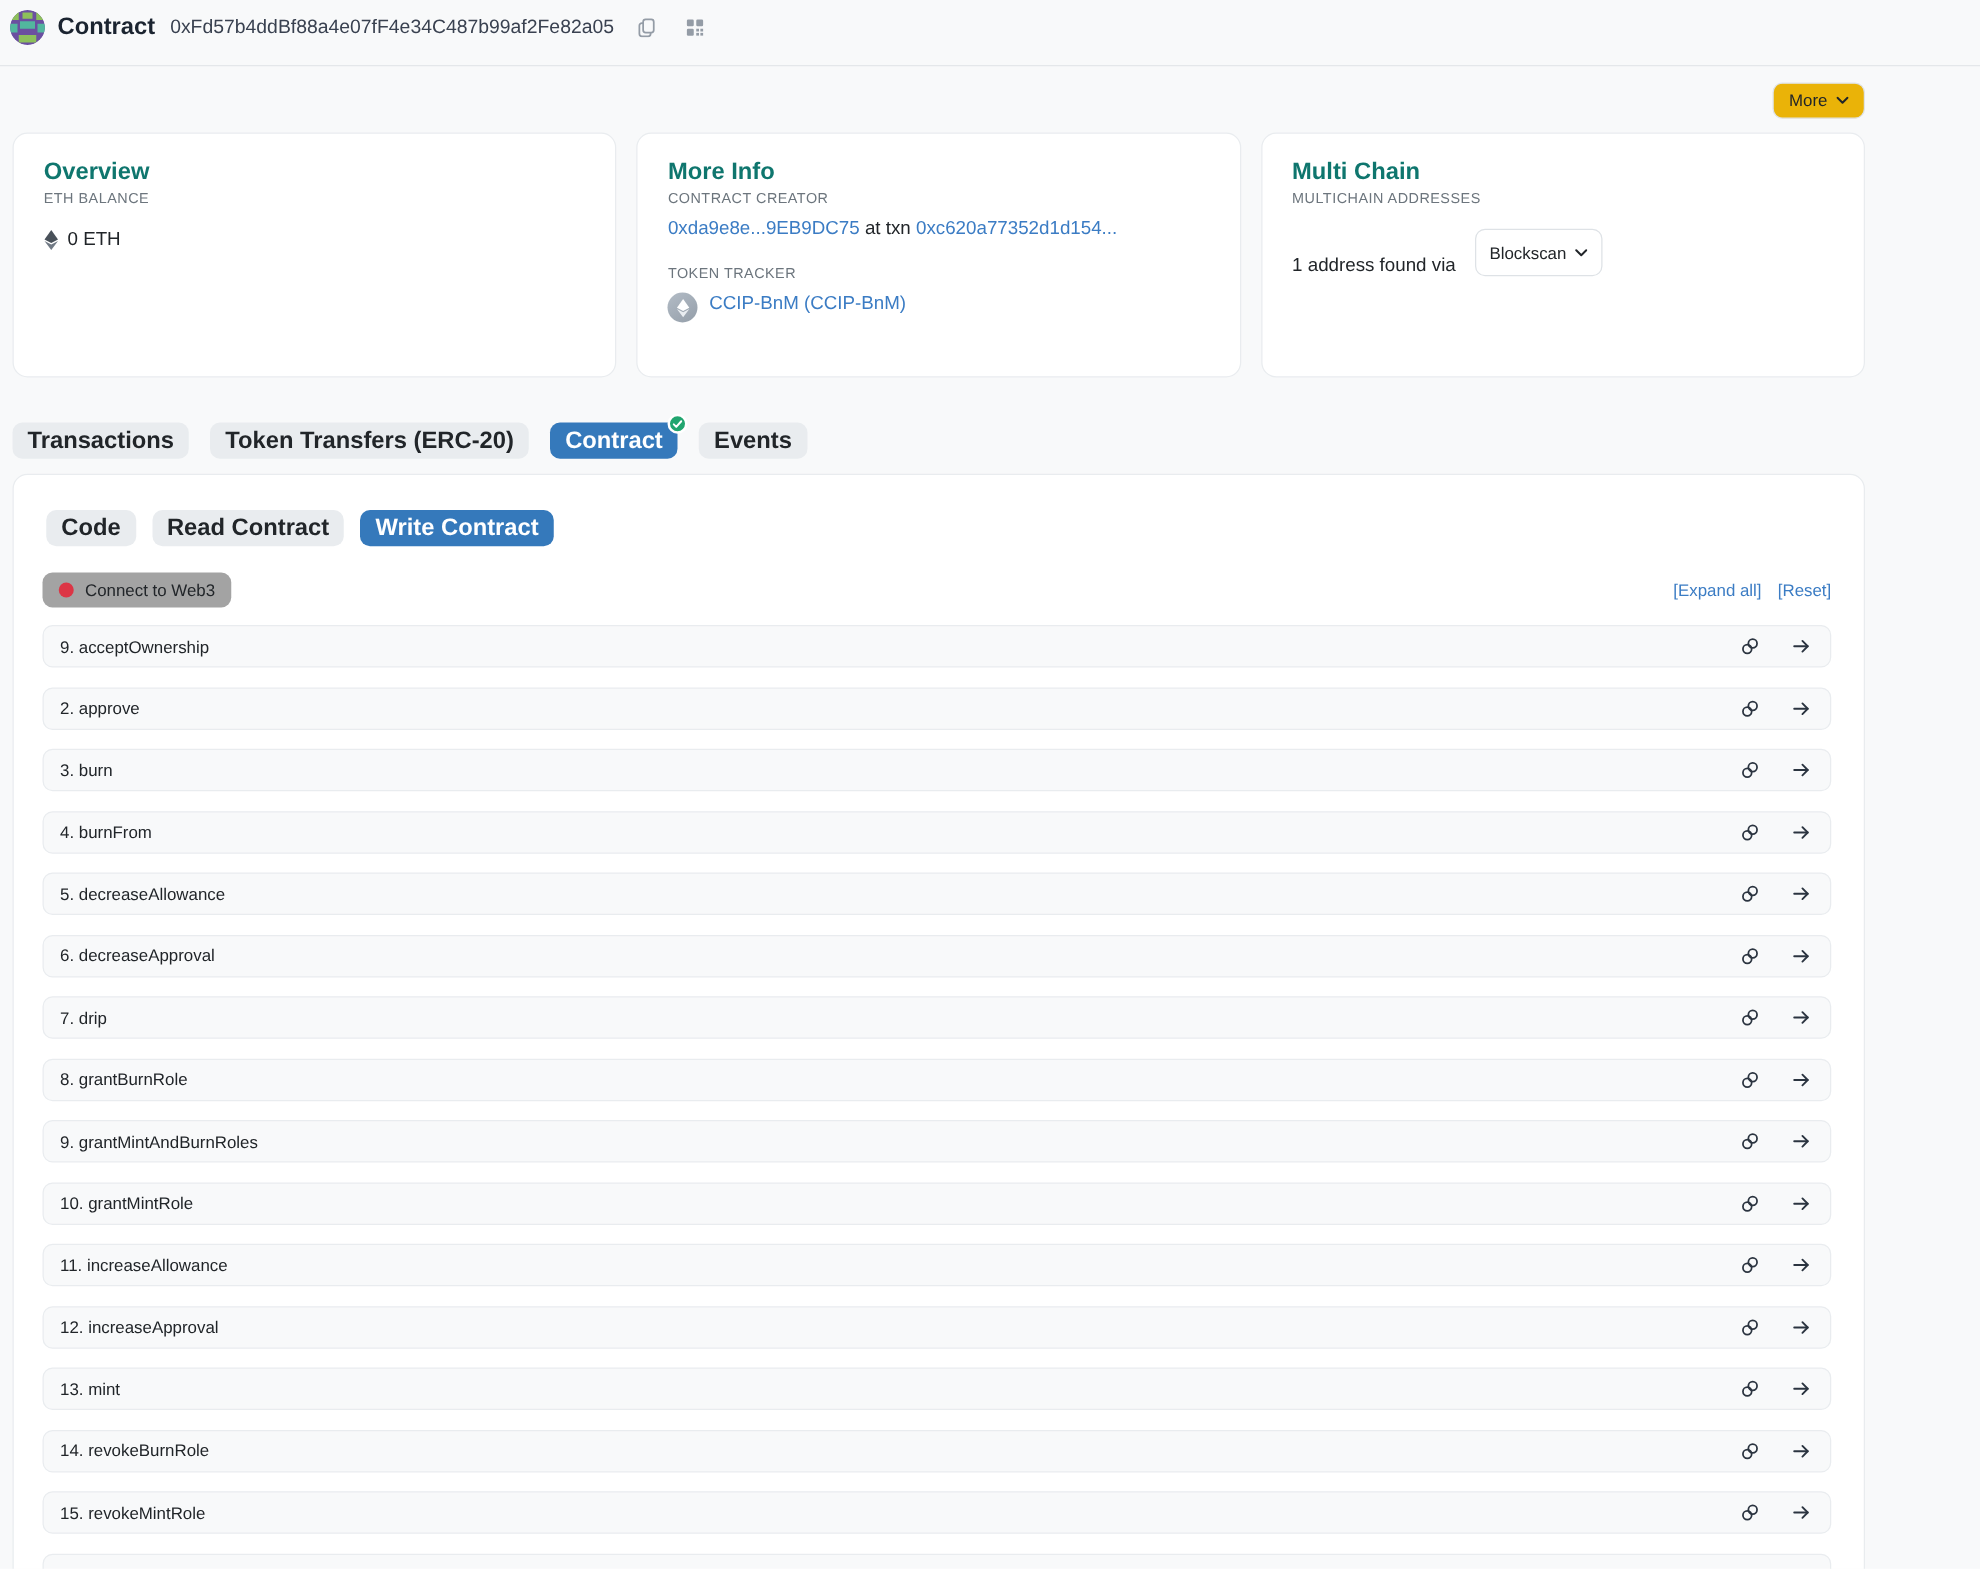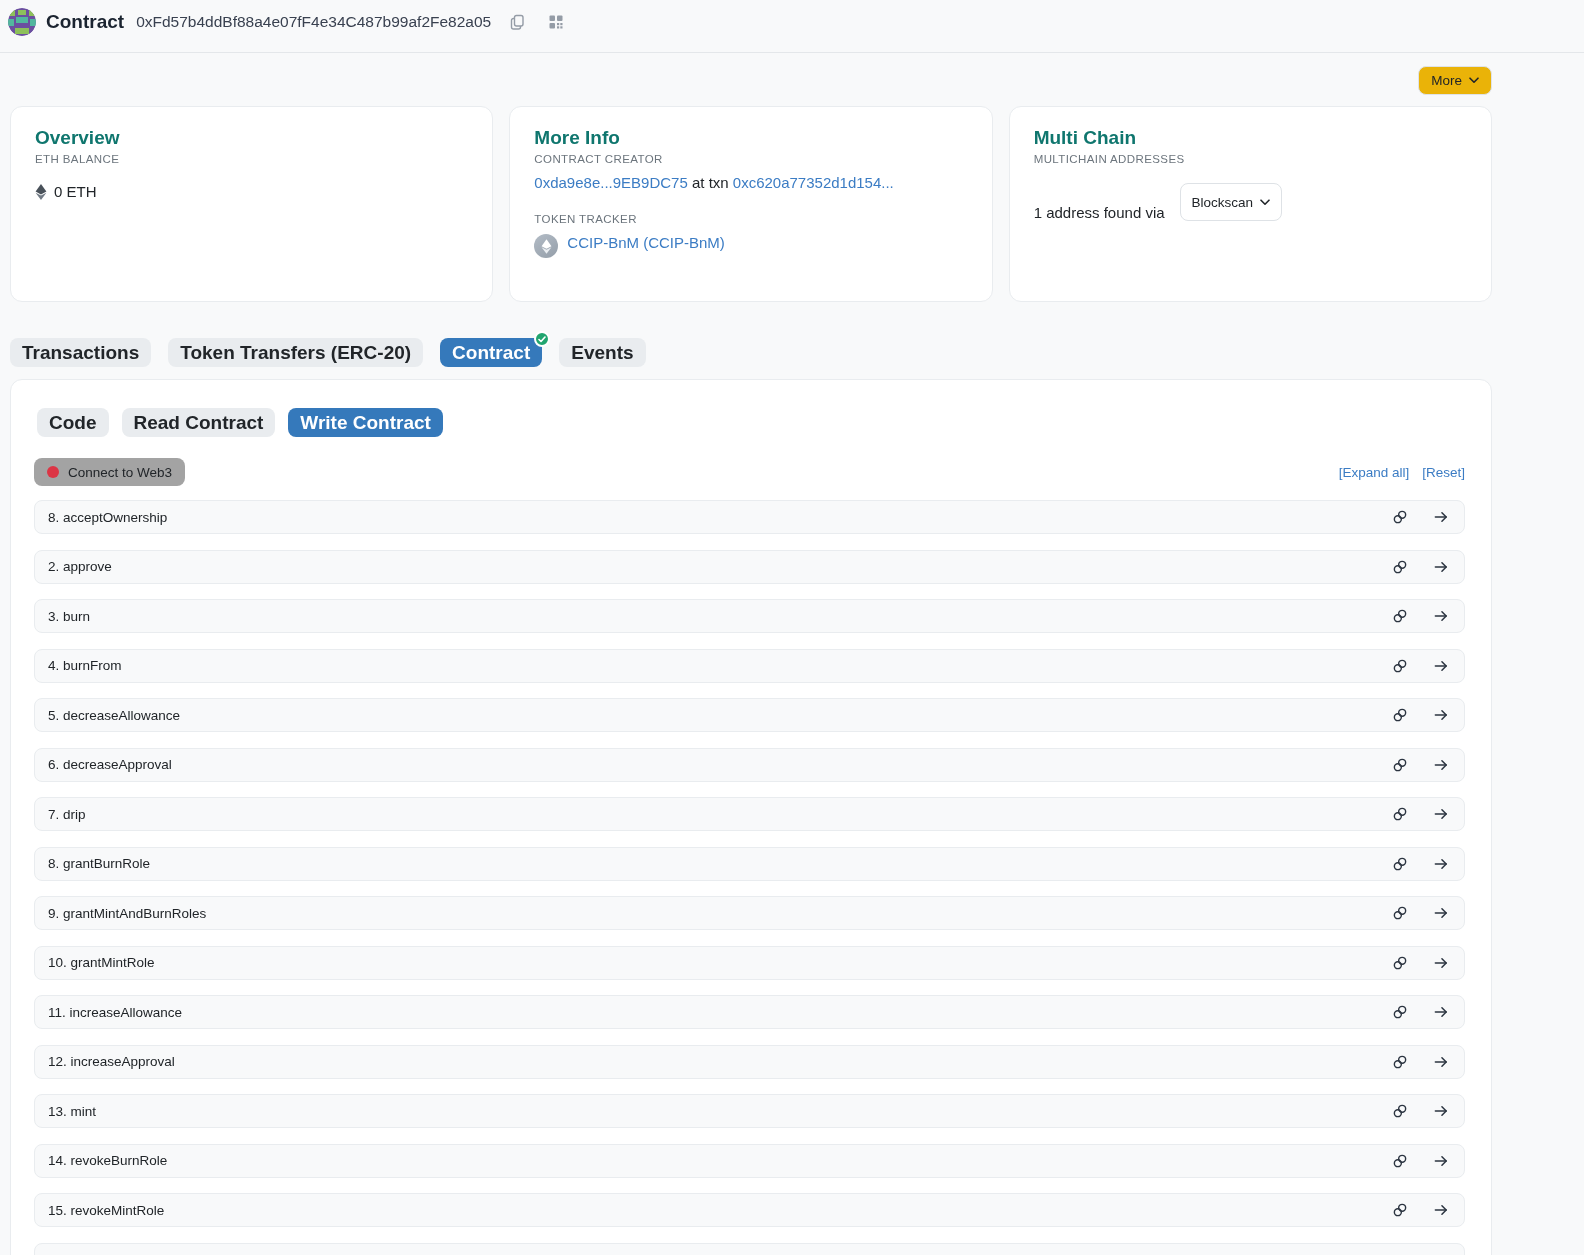--- a/index.html
+++ b/index.html
@@ -191,21 +191,21 @@
       <span>Connect to Web3</span>
     </button>
     <div class="right-links">
       <a class="link">[Expand all]</a>
       <a class="link">[Reset]</a>
     </div>
   </div>
 
   <div class="fn-list">
       <div class="fn-row">
-    <span class="fn-label">8. acceptOwnership</span>
+    <span class="fn-label">9. acceptOwnership</span>
     <span class="fn-icons">
       <button class="icon-btn">
         <svg width="16" height="16" viewBox="0 0 17 17" fill="none" stroke="currentColor" stroke-width="1.5">
           <circle cx="6.2" cy="10.8" r="3.7"></circle>
           <circle cx="10.8" cy="6.2" r="3.7"></circle>
         </svg>
       </button>
       <button class="icon-btn">
         <svg width="16" height="16" viewBox="0 0 17 17" fill="none" stroke="currentColor" stroke-width="1.6" stroke-linecap="round" stroke-linejoin="round">
           <path d="M2.5 8.5 H14"></path>

